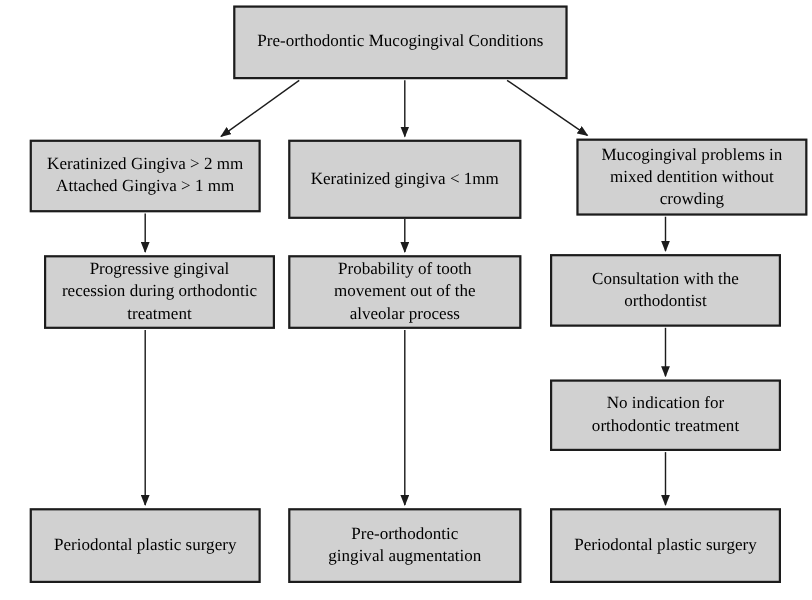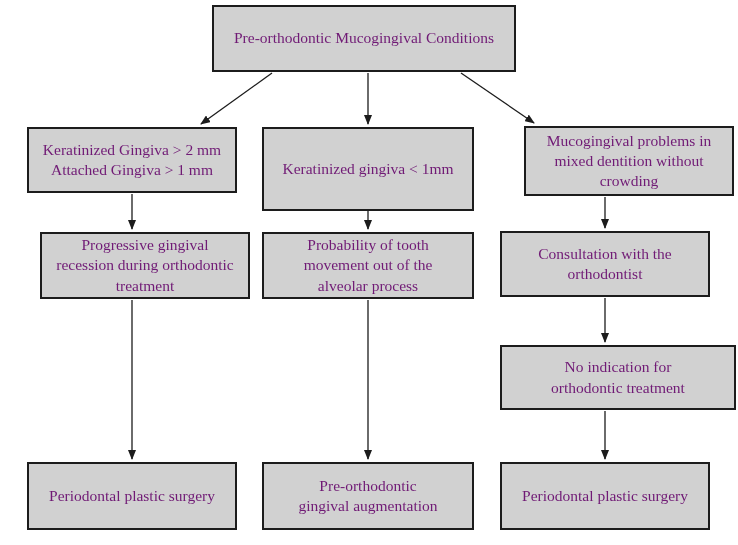--- a/index.html
+++ b/index.html
@@ -35,21 +35,21 @@
     border: 2px solid #1c1c1c;
     display: flex;
     align-items: center;
     justify-content: center;
     text-align: center;
   }
   .node-text {
     white-space: pre-line;
     font-size: 15.5px;
     line-height: 1.3;
-    color: #701a75;
+    color: #000000;
     padding: 2px 6px;
   }
 </style>
 </head>
 <body>
 
 <div class="canvas">
 
   <svg class="edges" viewBox="0 0 738 545">
     <defs>
@@ -71,21 +71,21 @@
 
   <div class="node" style="left:212px; top:5px; width:304px; height:67px">
     <span class="node-text">Pre-orthodontic Mucogingival Conditions</span>
   </div>
 
   <div class="node" style="left:27px; top:127px; width:210px; height:66px">
     <span class="node-text">Keratinized Gingiva &gt; 2 mm
 Attached Gingiva &gt; 1 mm</span>
   </div>
 
-  <div class="node" style="left:262px; top:127px; width:212px; height:84px">
+  <div class="node" style="left:262px; top:127px; width:212px; height:72px">
     <span class="node-text">Keratinized gingiva &lt; 1mm</span>
   </div>
 
   <div class="node" style="left:524px; top:126px; width:210px; height:70px">
     <span class="node-text">Mucogingival problems in
 mixed dentition without
 crowding</span>
   </div>
 
   <div class="node" style="left:40px; top:232px; width:210px; height:67px">
@@ -98,21 +98,21 @@
     <span class="node-text">Probability of tooth
 movement out of the
 alveolar process</span>
   </div>
 
   <div class="node" style="left:500px; top:231px; width:210px; height:66px">
     <span class="node-text">Consultation with the
 orthodontist</span>
   </div>
 
-  <div class="node" style="left:500px; top:345px; width:236px; height:65px">
+  <div class="node" style="left:500px; top:345px; width:210px; height:65px">
     <span class="node-text">No indication for
 orthodontic treatment</span>
   </div>
 
   <div class="node" style="left:27px; top:462px; width:210px; height:68px">
     <span class="node-text">Periodontal plastic surgery</span>
   </div>
 
   <div class="node" style="left:262px; top:462px; width:212px; height:68px">
     <span class="node-text">Pre-orthodontic

